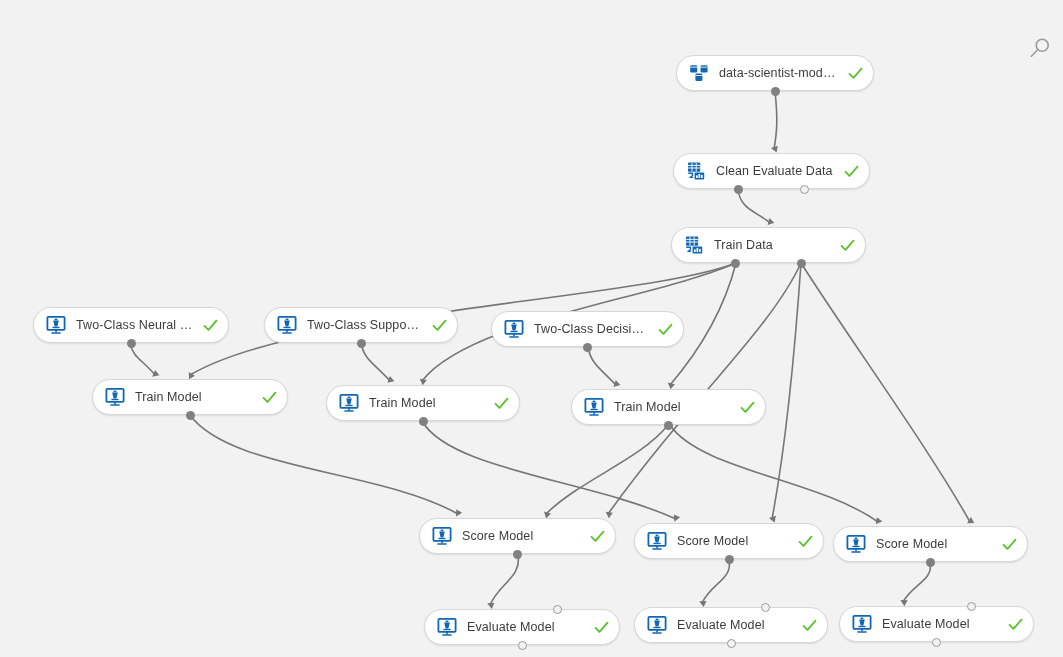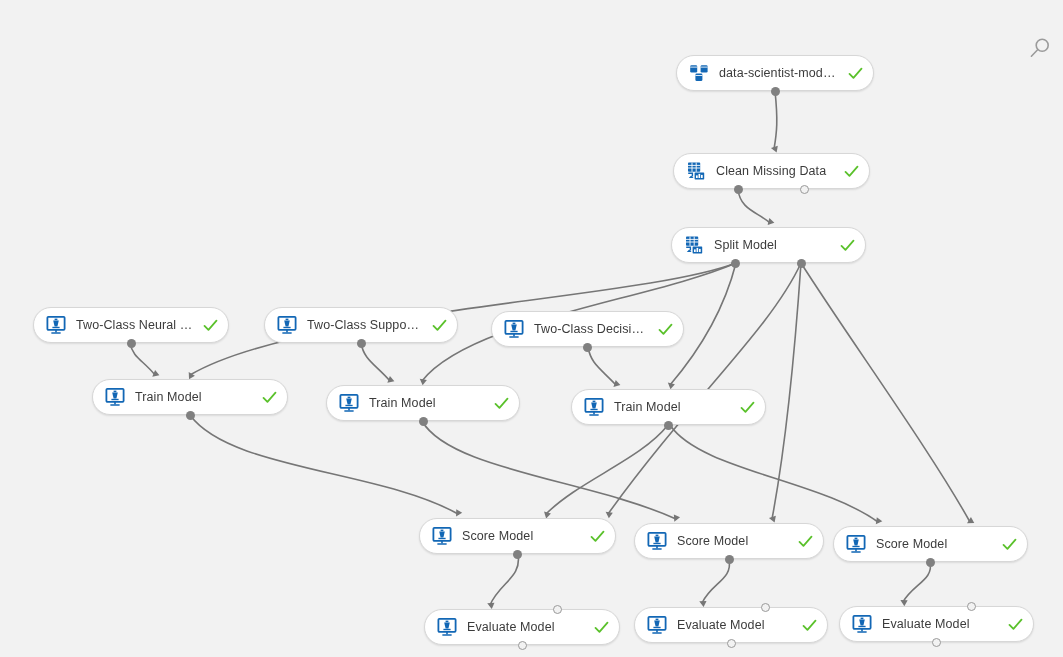--- a/index.html
+++ b/index.html
@@ -146,21 +146,21 @@
           </g>
           <path d="M2.2,12.2 L6.4,12.2 L6.4,15.4" fill="none" stroke="#1267b5" stroke-width="1.4"></path>
           <path d="M5.2,14.4 L7.6,17 L2.8,17 Z" fill="#1267b5"></path>
           <rect x="8.6" y="11.4" width="9.6" height="7" rx="0.6" fill="#1267b5"></rect>
           <g fill="#ffffff">
             <rect x="10" y="14.4" width="1.7" height="2.6"></rect>
             <rect x="12.5" y="12.9" width="1.7" height="4.1"></rect>
             <rect x="15" y="13.9" width="1.7" height="3.1"></rect>
           </g>
         </svg>
-        <span class="nlabel">Clean Missing Data</span>
+        <span class="nlabel">Clean Evaluate Data</span>
         <svg viewBox="0 0 16 16" class="ncheck">
           <path d="M1.6,8.4 L5.8,12.6 L14.4,2.8" fill="none" stroke="#5ac12b" stroke-width="1.9" stroke-linecap="round" stroke-linejoin="round"></path>
         </svg>
       </div>
       <div class="port filled" style="left: 733.51px; top: 184.5px;"></div>
       <div class="port hollow" style="left: 800.49px; top: 184.5px;"></div>
       <div class="node" style="left: 671px; top: 227px; width: 195px; border-color: rgb(215, 215, 215);">
         <svg viewBox="0 0 20 20" class="nicon">
           <rect x="2" y="1.6" width="12.2" height="9.2" rx="0.8" fill="#1267b5"></rect>
           <g stroke="#ffffff" stroke-width="0.9">
@@ -171,21 +171,21 @@
           </g>
           <path d="M2.2,12.2 L6.4,12.2 L6.4,15.4" fill="none" stroke="#1267b5" stroke-width="1.4"></path>
           <path d="M5.2,14.4 L7.6,17 L2.8,17 Z" fill="#1267b5"></path>
           <rect x="8.6" y="11.4" width="9.6" height="7" rx="0.6" fill="#1267b5"></rect>
           <g fill="#ffffff">
             <rect x="10" y="14.4" width="1.7" height="2.6"></rect>
             <rect x="12.5" y="12.9" width="1.7" height="4.1"></rect>
             <rect x="15" y="13.9" width="1.7" height="3.1"></rect>
           </g>
         </svg>
-        <span class="nlabel">Split Model</span>
+        <span class="nlabel">Train Data</span>
         <svg viewBox="0 0 16 16" class="ncheck">
           <path d="M1.6,8.4 L5.8,12.6 L14.4,2.8" fill="none" stroke="#5ac12b" stroke-width="1.9" stroke-linecap="round" stroke-linejoin="round"></path>
         </svg>
       </div>
       <div class="port filled" style="left: 731.435px; top: 258.5px;"></div>
       <div class="port filled" style="left: 796.565px; top: 258.5px;"></div>
       <div class="node" style="left: 33px; top: 307px; width: 196px; border-color: rgb(215, 215, 215);">
         <svg viewBox="0 0 20 20" class="nicon">
           <rect x="1.4" y="1.8" width="17.2" height="13" rx="1" fill="none" stroke="#1267b5" stroke-width="1.8"></rect>
           <g fill="#1267b5">

